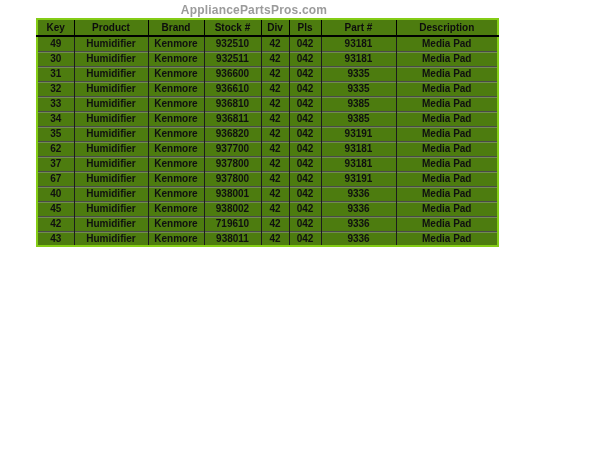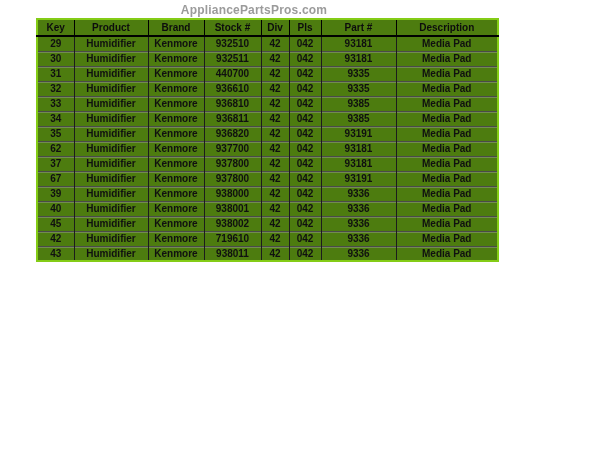--- a/index.html
+++ b/index.html
@@ -91,21 +91,21 @@
             <th>Brand</th>
             <th>Stock #</th>
             <th>Div</th>
             <th>Pls</th>
             <th>Part #</th>
             <th>Description</th>
           </tr>
       </thead>
       <tbody>
           <tr>
-            <td>29</td>
+            <td>49</td>
             <td>Humidifier</td>
             <td>Kenmore</td>
             <td>932510</td>
             <td>42</td>
             <td>042</td>
             <td>93181</td>
             <td>Media Pad</td>
           </tr>
           <tr>
             <td>30</td>
@@ -114,21 +114,21 @@
             <td>932511</td>
             <td>42</td>
             <td>042</td>
             <td>93181</td>
             <td>Media Pad</td>
           </tr>
           <tr>
             <td>31</td>
             <td>Humidifier</td>
             <td>Kenmore</td>
-            <td>440700</td>
+            <td>936600</td>
             <td>42</td>
             <td>042</td>
             <td>9335</td>
             <td>Media Pad</td>
           </tr>
           <tr>
             <td>32</td>
             <td>Humidifier</td>
             <td>Kenmore</td>
             <td>936610</td>
@@ -188,30 +188,20 @@
             <td>Media Pad</td>
           </tr>
           <tr>
             <td>67</td>
             <td>Humidifier</td>
             <td>Kenmore</td>
             <td>937800</td>
             <td>42</td>
             <td>042</td>
             <td>93191</td>
-            <td>Media Pad</td>
-          </tr>
-          <tr>
-            <td>39</td>
-            <td>Humidifier</td>
-            <td>Kenmore</td>
-            <td>938000</td>
-            <td>42</td>
-            <td>042</td>
-            <td>9336</td>
             <td>Media Pad</td>
           </tr>
           <tr>
             <td>40</td>
             <td>Humidifier</td>
             <td>Kenmore</td>
             <td>938001</td>
             <td>42</td>
             <td>042</td>
             <td>9336</td>

